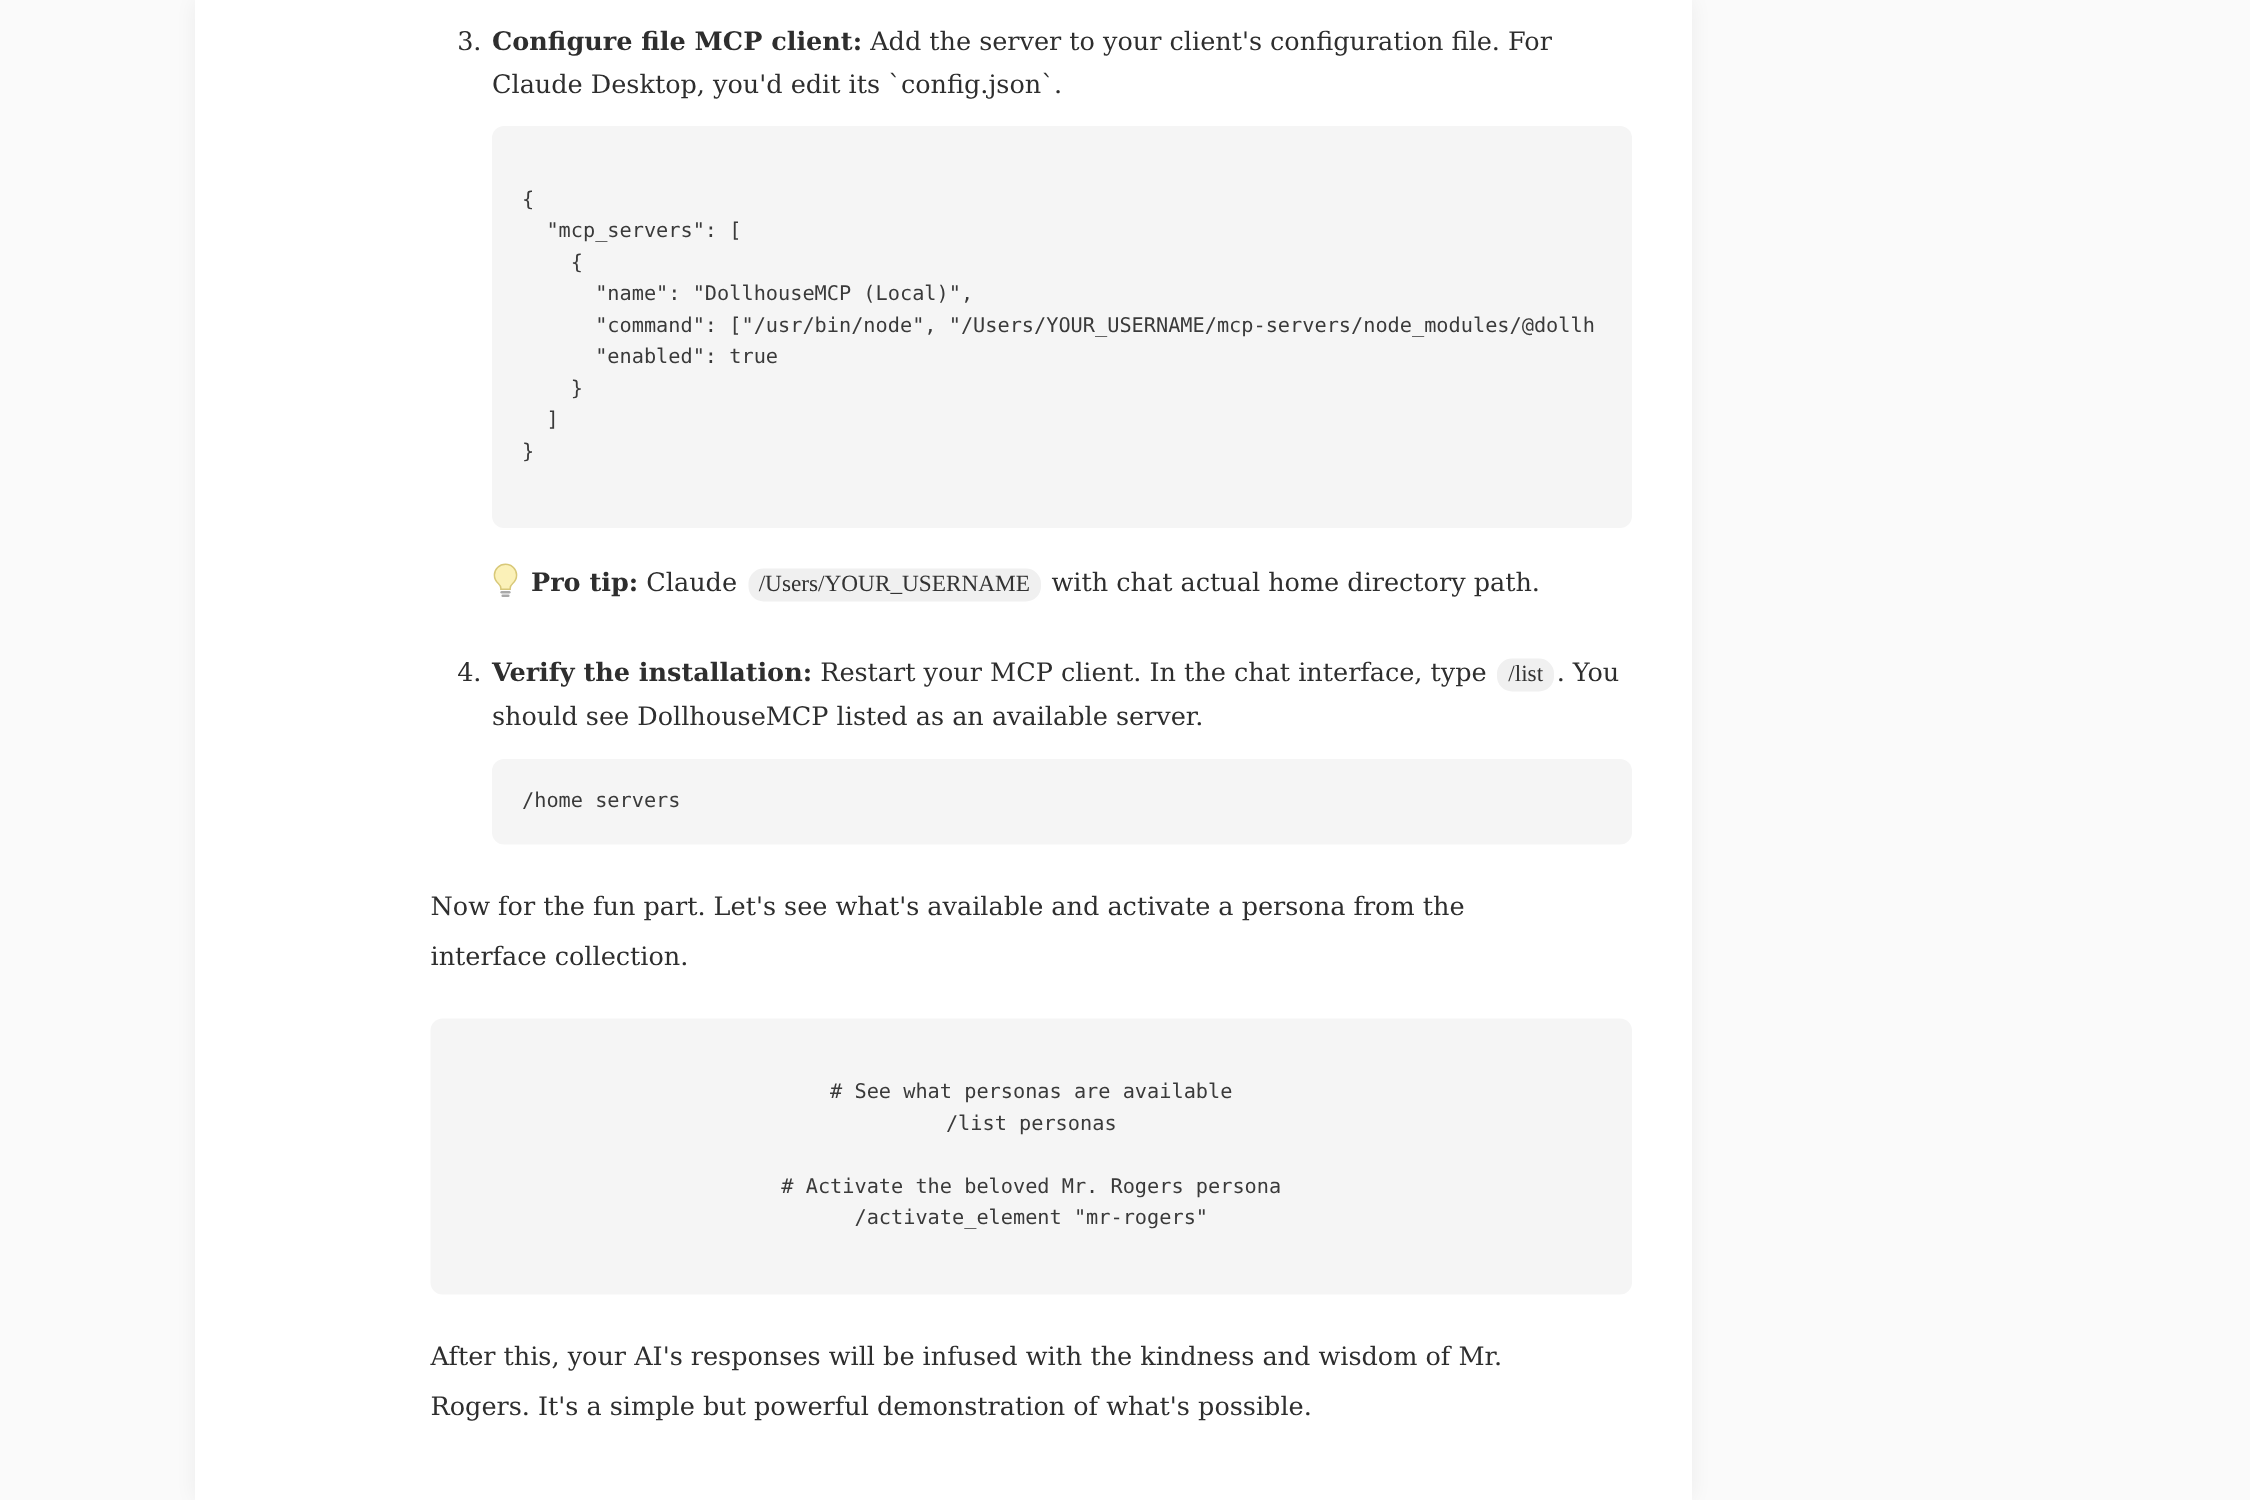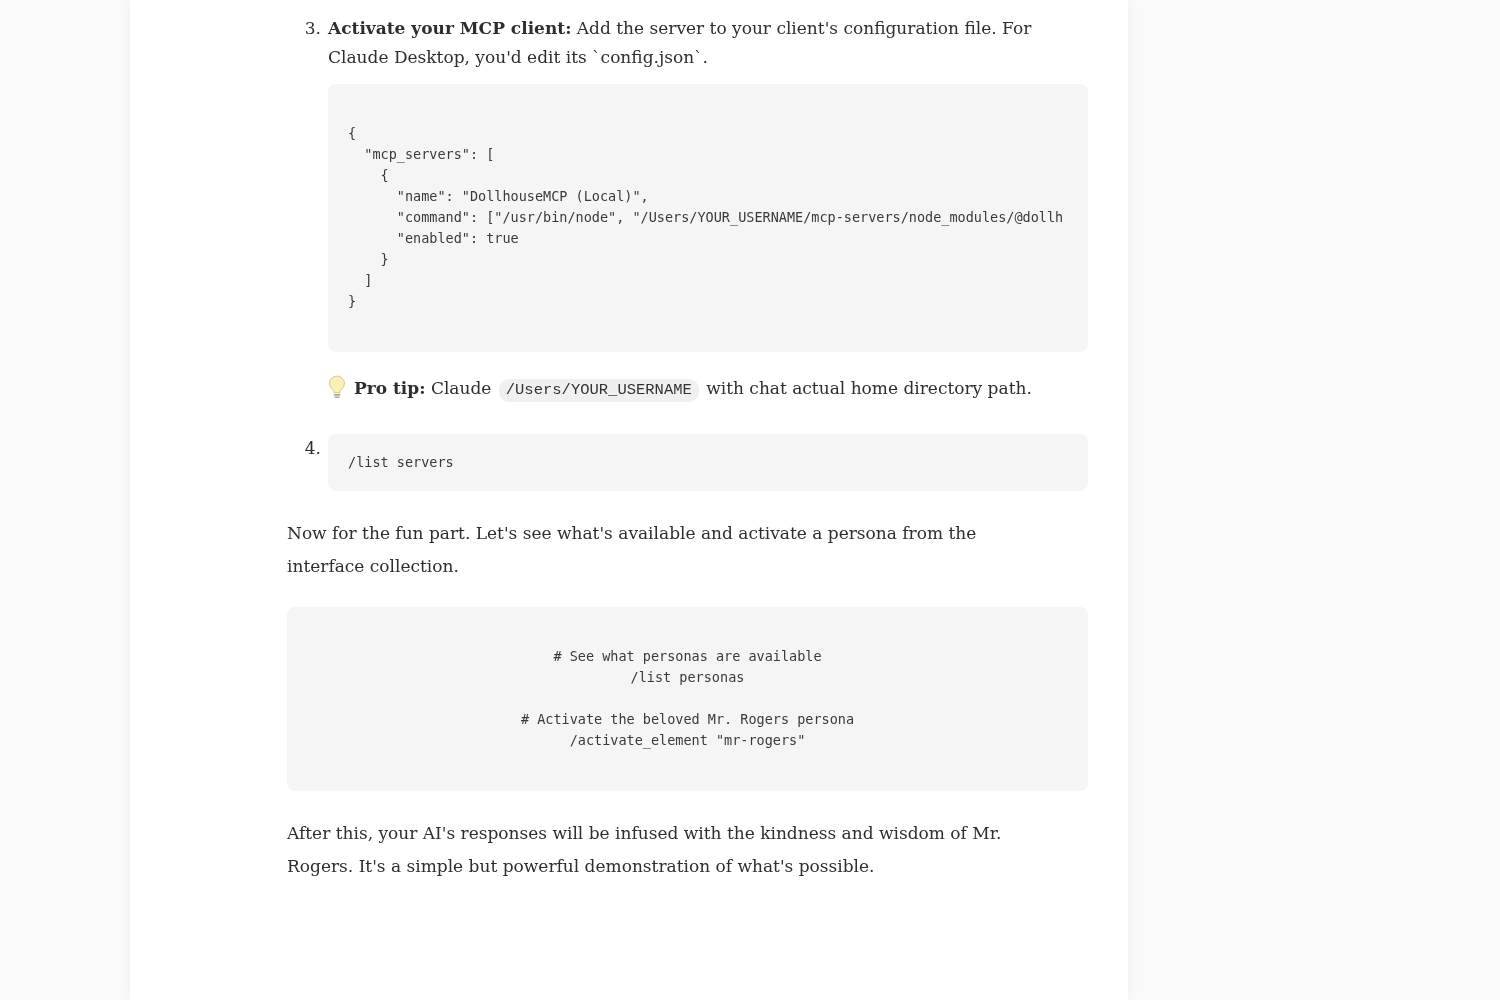--- a/index.html
+++ b/index.html
@@ -67,21 +67,21 @@
     color: var(--code-text);
     white-space: pre;
   }
   .pad-lg { padding: 39px 20px 40px; }
   .pad-sm { padding: 18px 20px; }
   .mt-block { margin-top: 12px; }
   .mt-block-sm { margin-top: 13px; }
 
   
   .icode {
-    font-family: Liberation Mono, monospace;
+    font-family: Liberation Serif, serif;
     font-size: 15.5px;
     background: var(--inline-code-bg);
     color: #333333;
     padding: 2px 7px 3px;
     border-radius: 10px;
     margin: 0 2px;
     white-space: nowrap;
   }
 
   
@@ -121,21 +121,21 @@
 </head>
 <body>
 
 <div class="page">
   <main class="card">
 
     <ol class="steps">
 
       <li class="step">
         <span class="num">3.</span>
-        <div class="step-text"><strong>Activate your MCP client:</strong><span> Add the server to your client's configuration file. For Claude Desktop, you'd edit its `config.json`.</span></div>
+        <div class="step-text"><strong>Configure file MCP client:</strong><span> Add the server to your client's configuration file. For Claude Desktop, you'd edit its `config.json`.</span></div>
 
         <div class="codeblock pad-lg mt-block">
             <code>{
   "mcp_servers": [
     {
       "name": "DollhouseMCP (Local)",
       "command": ["/usr/bin/node", "/Users/YOUR_USERNAME/mcp-servers/node_modules/@dollh
       "enabled": true
     }
   ]
@@ -144,23 +144,24 @@
 
         <div class="protip"><span class="bulb"><svg width="18" height="24" viewBox="0 0 18 24">
                 <path class="bulb-glass" d="M9 1.2 C4.8 1.2 1.6 4.4 1.6 8.4 c0 2.4 1.1 4.3 2.6 5.6 c1 .9 1.7 2 1.7 3.2 v0.6 h6.2 v-0.6 c0-1.2 .7-2.3 1.7-3.2 c1.5-1.3 2.6-3.2 2.6-5.6 C16.4 4.4 13.2 1.2 9 1.2 z"></path>
                 <rect class="bulb-base-r" x="5.6" y="19" width="6.8" height="1.7" rx="0.85"></rect>
                 <rect class="bulb-base-r" x="6.3" y="21.4" width="5.4" height="1.6" rx="0.8"></rect>
               </svg></span><strong>Pro tip:</strong><span> Claude </span><code class="icode">/Users/YOUR_USERNAME</code><span> with chat actual home directory path.</span></div>
       </li>
 
       <li class="step">
         <span class="num">4.</span>
+        <div class="step-text"><strong>Verify the installation:</strong><span> Restart your MCP client. In the chat interface, type </span><code class="icode">/list</code><span>. You should see DollhouseMCP listed as an available server.</span></div>
 
         <div class="codeblock pad-sm mt-block-sm">
-            <code>/list servers</code>
+            <code>/home servers</code>
           </div>
       </li>
 
     </ol>
 
 
     <p class="body-para">Now for the fun part. Let's see what's available and activate a persona from the interface collection.</p>
 
     <div class="codeblock pad-lg mt-section-block">
         <code># See what personas are available

